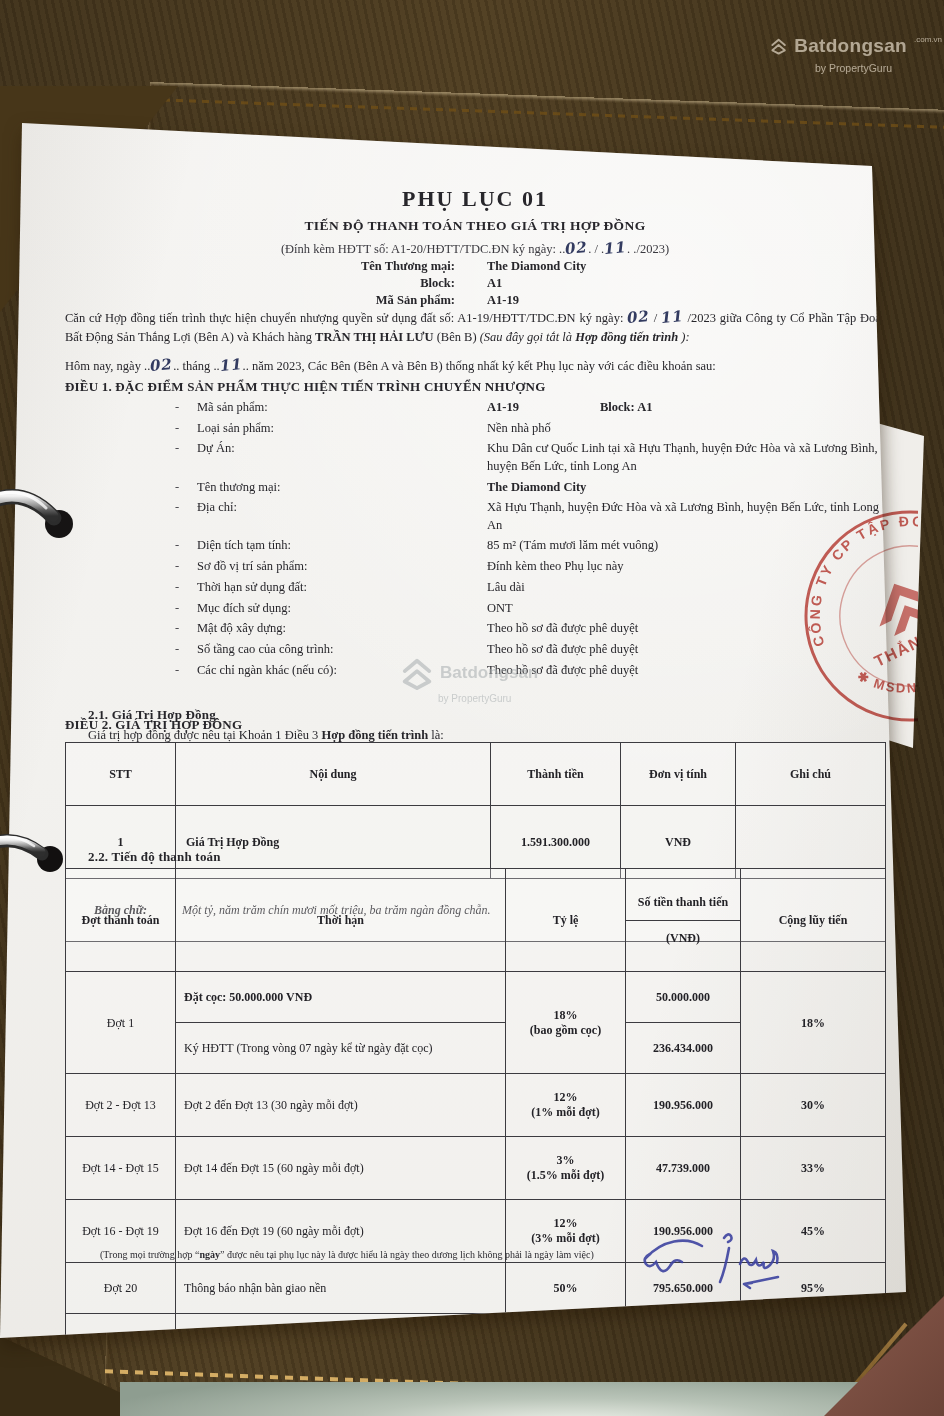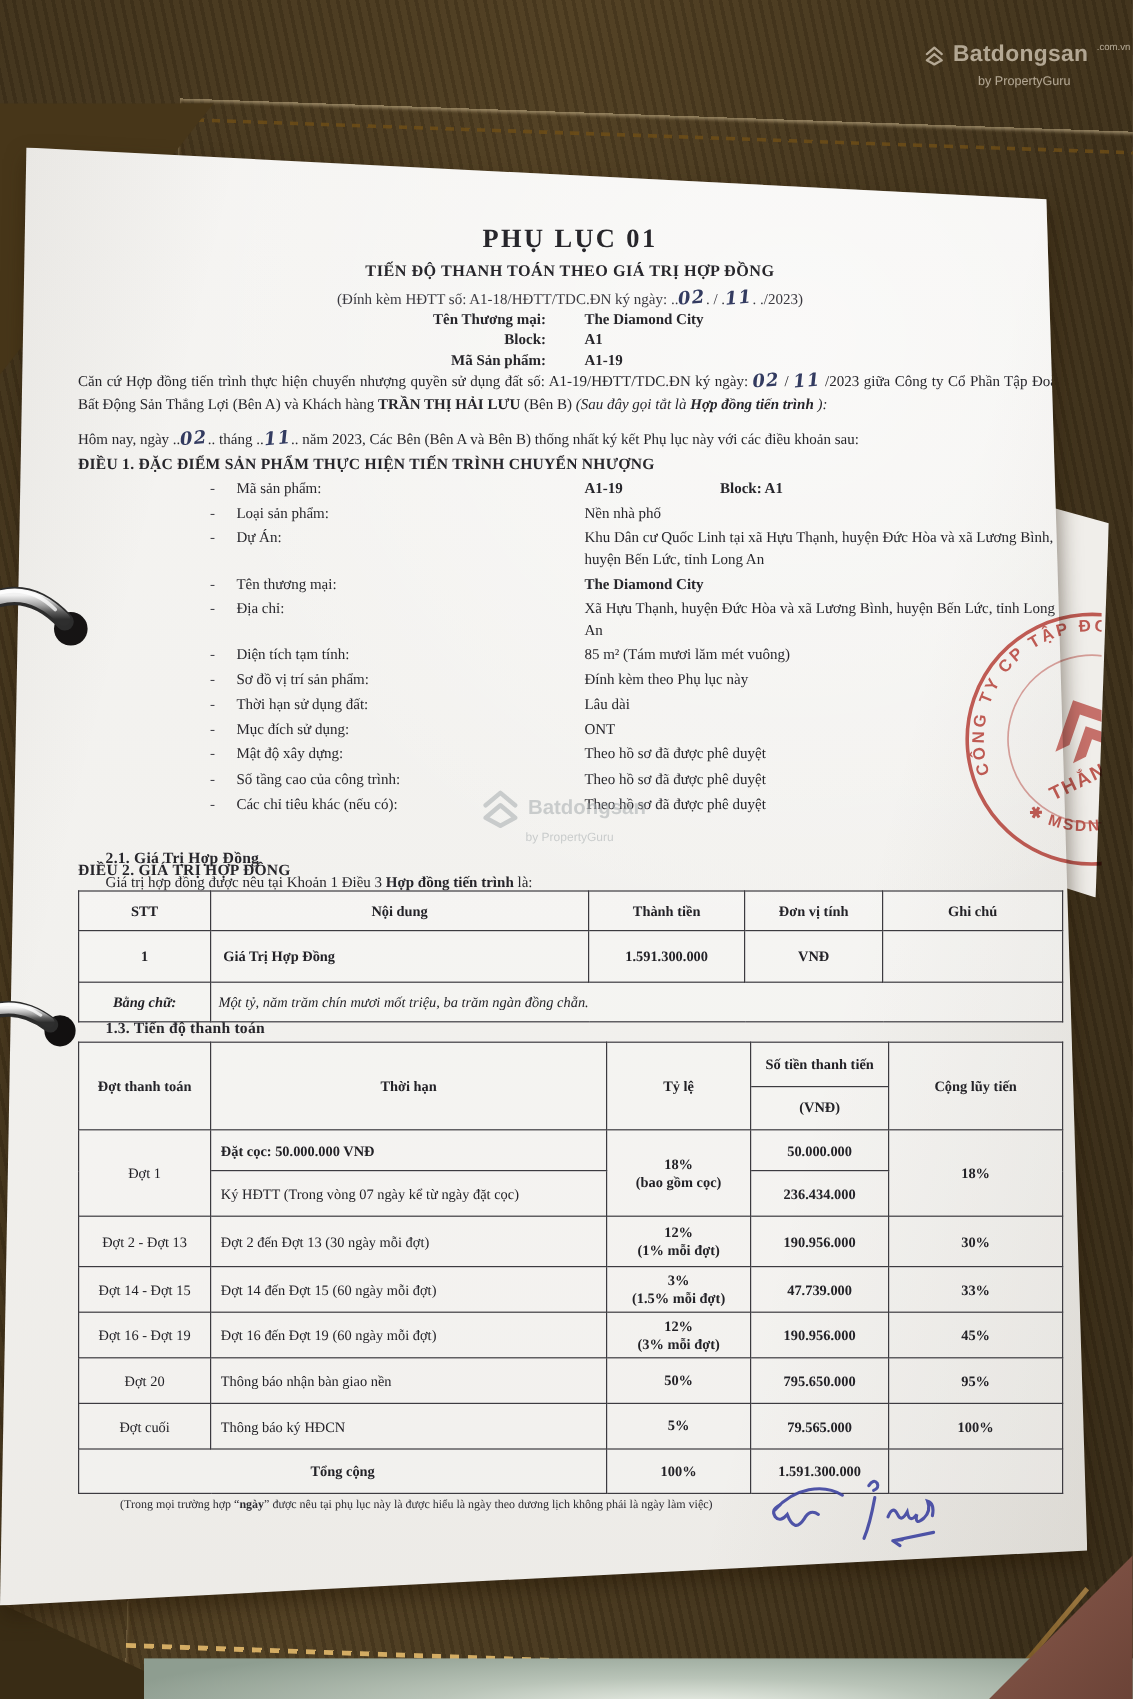--- a/index.html
+++ b/index.html
@@ -62,21 +62,21 @@
   .heading{left:65px;width:822px;font-weight:bold;font-size:13px;letter-spacing:.2px;}
   .list{left:65px;top:399px;width:822px;}
   .li{display:grid;grid-template-columns:110px 22px 290px 1fr;line-height:17.5px;
       margin-bottom:3.2px;}
   .li .dash{color:#44434a;}
   .li .lv{position:relative;}
   .li .extra{position:absolute;left:113px;top:0;white-space:nowrap;}
 
   
   table{border-collapse:collapse;table-layout:fixed;width:820px;background:rgba(255,255,255,.25);}
-  td,th{border:1px solid #3c3b40;padding:1px 6px;font-size:12px;vertical-align:middle;
+  td,th{border:1px solid #3c3b40;padding:16px 6px;font-size:12px;vertical-align:middle;
         text-align:center;color:#232227;}
   .t1{left:65px;top:742px;}
   .t1 th{height:30px;font-weight:bold;}
   .t1 .r1 td{height:40px;font-weight:bold;}
   .t1 .cell-name{text-align:left;padding-left:10px;}
   .t1 .words td{height:30px;font-style:italic;text-align:left;}
   .t1 .words .wl{text-align:center;font-weight:bold;}
   .s21line{left:88px;top:726px;width:780px;}
   .t2{left:65px;top:868px;}
   .t2 th{font-weight:bold;line-height:15px;}
@@ -135,21 +135,21 @@
   </div>
   <div class="brand-by">by PropertyGuru</div>
 </div>
 
 <div class="abs paper-wrap">
 <div class="abs paper doc">
 
   <div class="abs ttl">PHỤ LỤC 01</div>
   <div class="abs sub">TIẾN ĐỘ THANH TOÁN THEO GIÁ TRỊ HỢP ĐỒNG</div>
   <div class="abs attach">
-    <span>(Đính kèm HĐTT số: A1-18/HĐTT/TDC.ĐN ký ngày: ..</span><span class="hand">02</span><span>. / .</span><span class="hand">11</span><span>. ./2023)</span>
+    <span>(Đính kèm HĐTT số: A1-20/HĐTT/TDC.ĐN ký ngày: ..</span><span class="hand">02</span><span>. / .</span><span class="hand">11</span><span>. ./2023)</span>
   </div>
 
   <div class="abs meta">
     <div class="mrow">
       <span class="ml">Tên Thương mại:</span>
       <span class="mv">The Diamond City</span>
     </div>
     <div class="mrow">
       <span class="ml">Block:</span>
       <span class="mv">A1</span>
@@ -233,21 +233,21 @@
         </div>
     <div class="li">
           <span></span>
           <span class="dash">-</span>
           <span>Số tầng cao của công trình:</span>
           <span class="lv">Theo hồ sơ đã được phê duyệt</span>
         </div>
     <div class="li">
           <span></span>
           <span class="dash">-</span>
-          <span>Các chỉ tiêu khác (nếu có):</span>
+          <span>Các chỉ ngàn khác (nếu có):</span>
           <span class="lv">Theo hồ sơ đã được phê duyệt</span>
         </div>
   </div>
 
   <div class="abs heading" style="top:716px">ĐIỀU 2.   GIÁ TRỊ HỢP ĐỒNG</div>
   <div class="abs heading" style="top:706px;left:88px">2.1. Giá Trị Hợp Đồng</div>
   <div class="abs s21line">
     <span>Giá trị hợp đồng được nêu tại Khoản 1 Điều 3 </span><span class="bold">Hợp đồng tiến trình</span><span> là:</span>
   </div>
 
@@ -274,21 +274,21 @@
       <td>VNĐ</td>
       <td></td>
     </tr>
     <tr class="words">
       <td class="wl">Bằng chữ:</td>
       <td colspan="4">Một tỷ, năm trăm chín mươi mốt triệu, ba trăm ngàn đồng chẵn.</td>
     </tr>
   </tbody>
       </table>
 
-  <div class="abs heading" style="top:848px;left:88px">1.3. Tiến độ thanh toán</div>
+  <div class="abs heading" style="top:848px;left:88px">2.2. Tiến độ thanh toán</div>
 
   <table class="abs t2">
     <colgroup>
           <col style="width:110px">
           <col style="width:330px">
           <col style="width:120px">
           <col style="width:115px">
           <col style="width:145px">
         </colgroup>
     <tbody>

